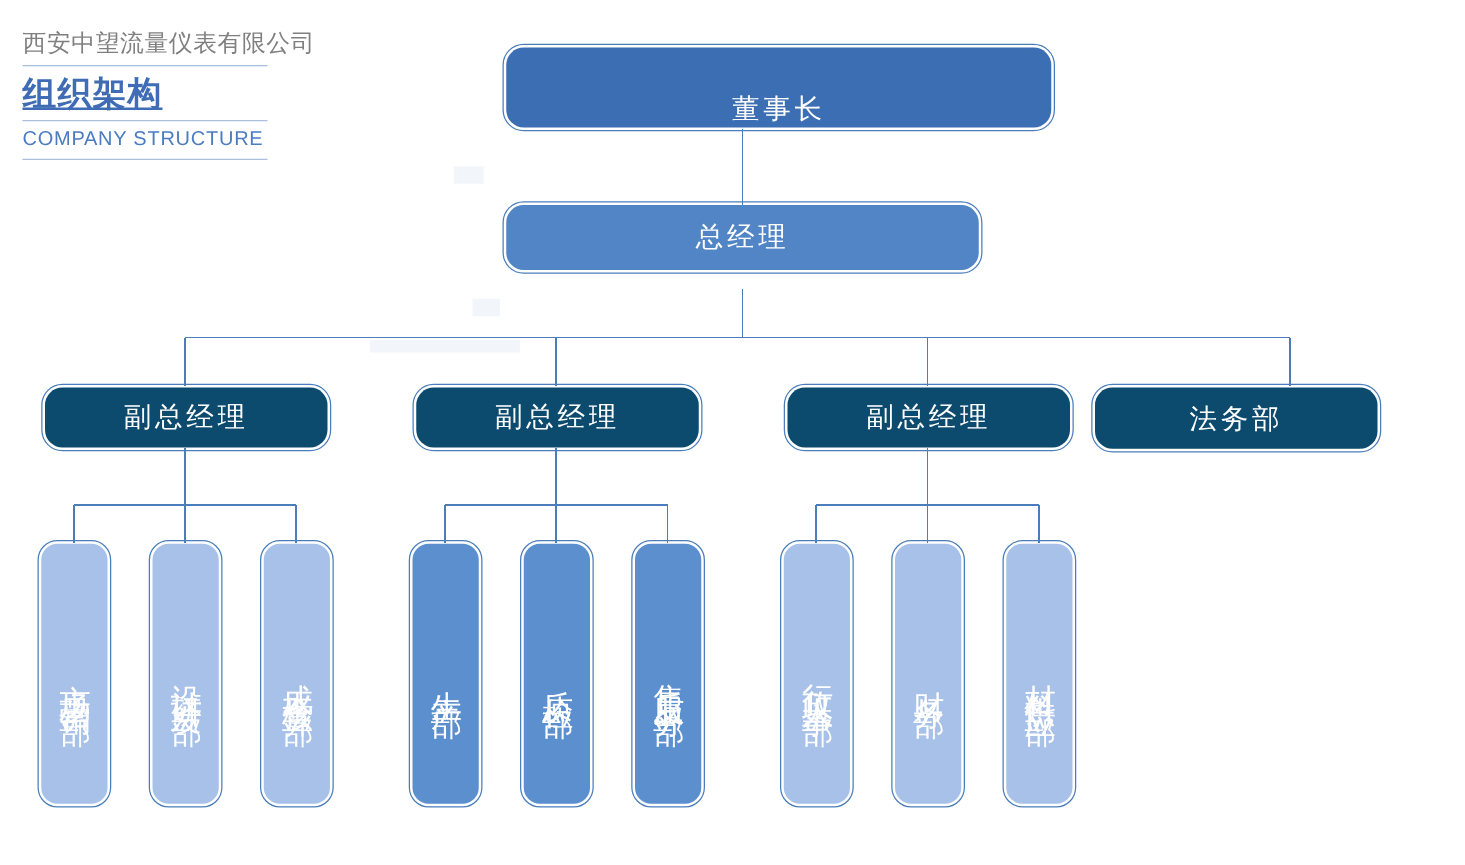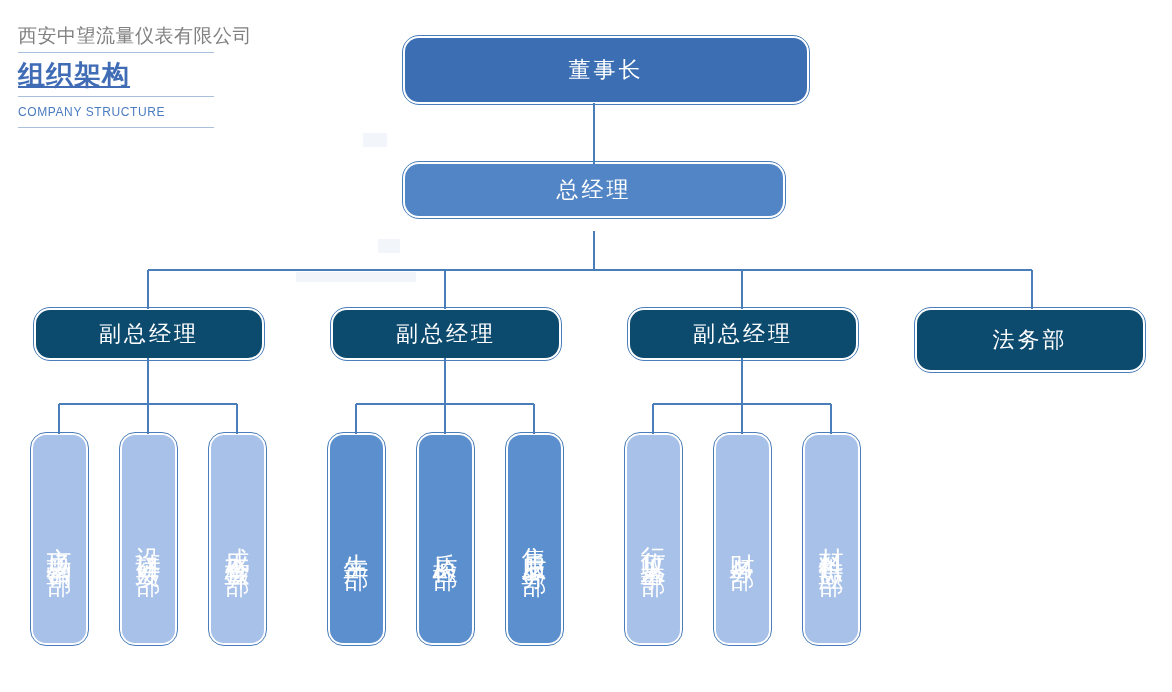--- a/index.html
+++ b/index.html
@@ -43,21 +43,21 @@
     font-size: 27px;
     font-weight: bold;
     color: #3f6cb5;
     line-height: 34px;
     margin-top: 5px;
     letter-spacing: 1px;
     white-space: nowrap;
     text-decoration: underline;
   }
   #structure-sub {
-    font-size: 12px;
+    font-size: 16px;
     color: #4b7bc0;
     line-height: 22px;
     margin-top: 4px;
     letter-spacing: 0.6px;
     white-space: nowrap;
   }
 
   
   #chart-svg {
     position: absolute;
@@ -157,38 +157,38 @@
       <line x1="534" y1="404" x2="534" y2="434"></line>
 
       <line x1="742" y1="358" x2="742" y2="404"></line>
       <line x1="653" y1="404" x2="831" y2="404"></line>
       <line x1="653" y1="404" x2="653" y2="434"></line>
       <line x1="742" y1="404" x2="742" y2="434"></line>
       <line x1="831" y1="404" x2="831" y2="434"></line>
     </g>
   </svg>
 
-  <div class="node horiz lvl-chairman" style="left:405px; top:38px; width:402px; height:64px;">
+  <div class="node horiz lvl-chairman" style="left:405px; top:38px; width:436px; height:64px;align-items:flex-end;">
     <span>董事长</span>
   </div>
 
   <div class="node horiz lvl-gm" style="left:405px; top:164px; width:378px; height:52px;">
     <span>总经理</span>
   </div>
 
   <div class="node horiz lvl-vgm" style="left:36px; top:310px; width:226px; height:48px;">
     <span>副总经理</span>
   </div>
   <div class="node horiz lvl-vgm" style="left:333px; top:310px; width:226px; height:48px;">
     <span>副总经理</span>
   </div>
   <div class="node horiz lvl-vgm" style="left:630px; top:310px; width:226px; height:48px;">
     <span>副总经理</span>
   </div>
-  <div class="node horiz lvl-vgm" style="left:917px; top:310px; width:226px; height:60px;">
+  <div class="node horiz lvl-vgm" style="left:876px; top:310px; width:226px; height:49px;">
     <span>法务部</span>
   </div>
 
   <div class="node vert dept-light" style="left:33px; top:435px; width:53px; height:208px;">
     <span class="vtext">市场营销部</span>
   </div>
   <div class="node vert dept-light" style="left:122px; top:435px; width:53px; height:208px;">
     <span class="vtext">设计研发部</span>
   </div>
   <div class="node vert dept-light" style="left:211px; top:435px; width:53px; height:208px;">

